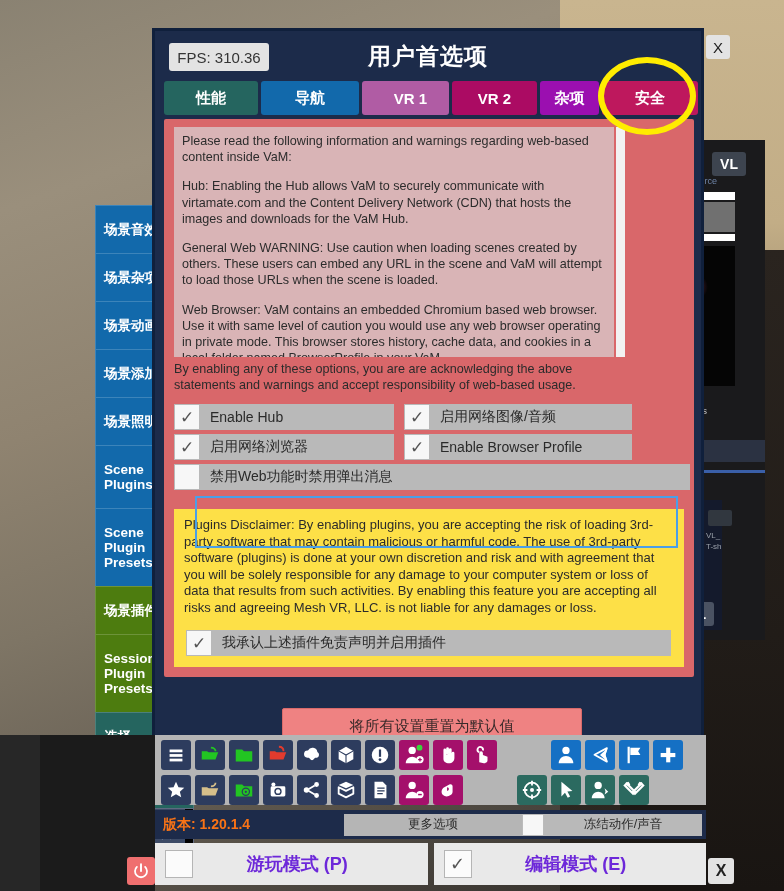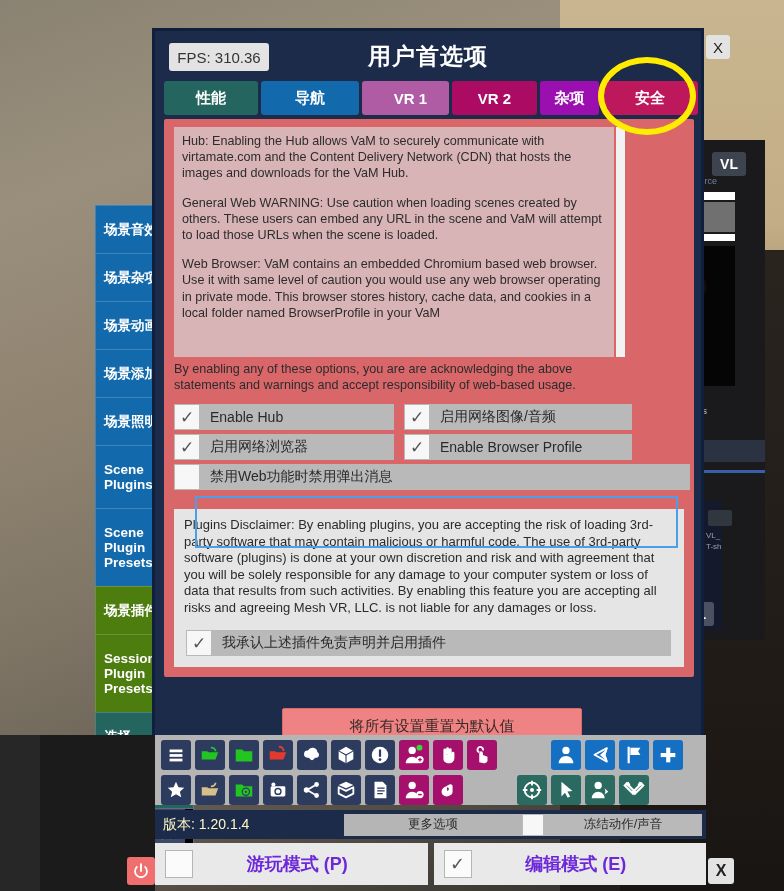--- a/index.html
+++ b/index.html
@@ -124,21 +124,21 @@
     width:26px;height:26px;background:#f7f7f7;border:1px solid #b9b9b9;box-sizing:border-box;
     display:flex;align-items:center;justify-content:center;color:#555;font-size:17px;flex:0 0 26px;
   }
   .cb .lbl{
     flex:1;background:#b9b9b9;display:flex;align-items:center;padding-left:10px;
     color:#2a2a2a;font-size:14px;
   }
   
   #plugbox{
     position:absolute;left:10px;top:390px;width:510px;height:158px;
-    background:#e5e5e5;box-sizing:border-box;padding:8px 10px;
+    background:#fde047;box-sizing:border-box;padding:8px 10px;
     color:#2b2b2b;font-size:13px;line-height:16.5px;
   }
   #plug-cb{position:absolute;left:22px;top:511px;width:485px;}
   #blue-hl{
     position:absolute;left:40px;top:465px;width:483px;height:52px;
     border:2px solid #4a9fe8;box-sizing:border-box;pointer-events:none;
   }
   
   #reset-btn{
     position:absolute;left:127px;top:677px;width:300px;height:36px;
@@ -174,21 +174,21 @@
   .ico svg{display:block;}
   .c-navy{background:#2d3c5e;}
   .c-mag{background:#a4106b;}
   .c-blue{background:#1570c4;}
   .c-teal{background:#2b6a60;}
 
   #statusbar{
     position:absolute;left:155px;top:810px;width:551px;height:29px;background:#1d2b4a;
     display:flex;align-items:center;
   }
-  #ver{color:#fef9c3;font-size:14px;font-weight:normal;margin-left:8px;width:175px;}
+  #ver{color:#f97316;font-size:14px;font-weight:bold;margin-left:8px;width:175px;}
   #freeze{display:flex;align-items:stretch;height:22px;width:180px;cursor:pointer;}
   #freeze .box{width:22px;background:#f7f7f7;border:1px solid #bbb;box-sizing:border-box;}
   #freeze .lbl{flex:1;background:#b9b9b9;display:flex;align-items:center;justify-content:center;color:#2b2b2b;font-size:12.5px;}
   #more{width:178px;height:22px;margin-left:6px;background:#b5b5b5;display:flex;align-items:center;justify-content:center;
         color:#2b2b2b;font-size:12.5px;cursor:pointer;}
 
   #modebar{position:absolute;left:155px;top:843px;width:551px;height:42px;display:flex;gap:6px;}
   .mode{
     flex:1;background:#e9e9e9;display:flex;align-items:center;cursor:pointer;
   }
@@ -297,20 +297,21 @@
       <div class="tab" style="background: rgb(155, 15, 176); width: 59px;">
         <span>杂项</span>
       </div>
       <div class="tab" style="background: #be185d; width: 96px;">
         <span>安全</span>
       </div>
     </div>
 
   <div id="panel">
     <div id="scrollbox">
+        <p>Please read the following information and warnings regarding web-based content inside VaM:</p>
         <p>Hub: Enabling the Hub allows VaM to securely communicate with virtamate.com and the Content Delivery Network (CDN) that hosts the images and downloads for the VaM Hub.</p>
         <p>General Web WARNING: Use caution when loading scenes created by others. These users can embed any URL in the scene and VaM will attempt to load those URLs when the scene is loaded.</p>
         <p>Web Browser: VaM contains an embedded Chromium based web browser. Use it with same level of caution you would use any web browser operating in private mode. This browser stores history, cache data, and cookies in a local folder named BrowserProfile in your VaM</p>
       </div>
     <div id="scrolltrack">
       
     </div>
     <div id="ack-text">By enabling any of these options, you are are acknowledging the above statements and warnings and accept responsibility of web-based usage.</div>
 
     <div id="plugbox">

